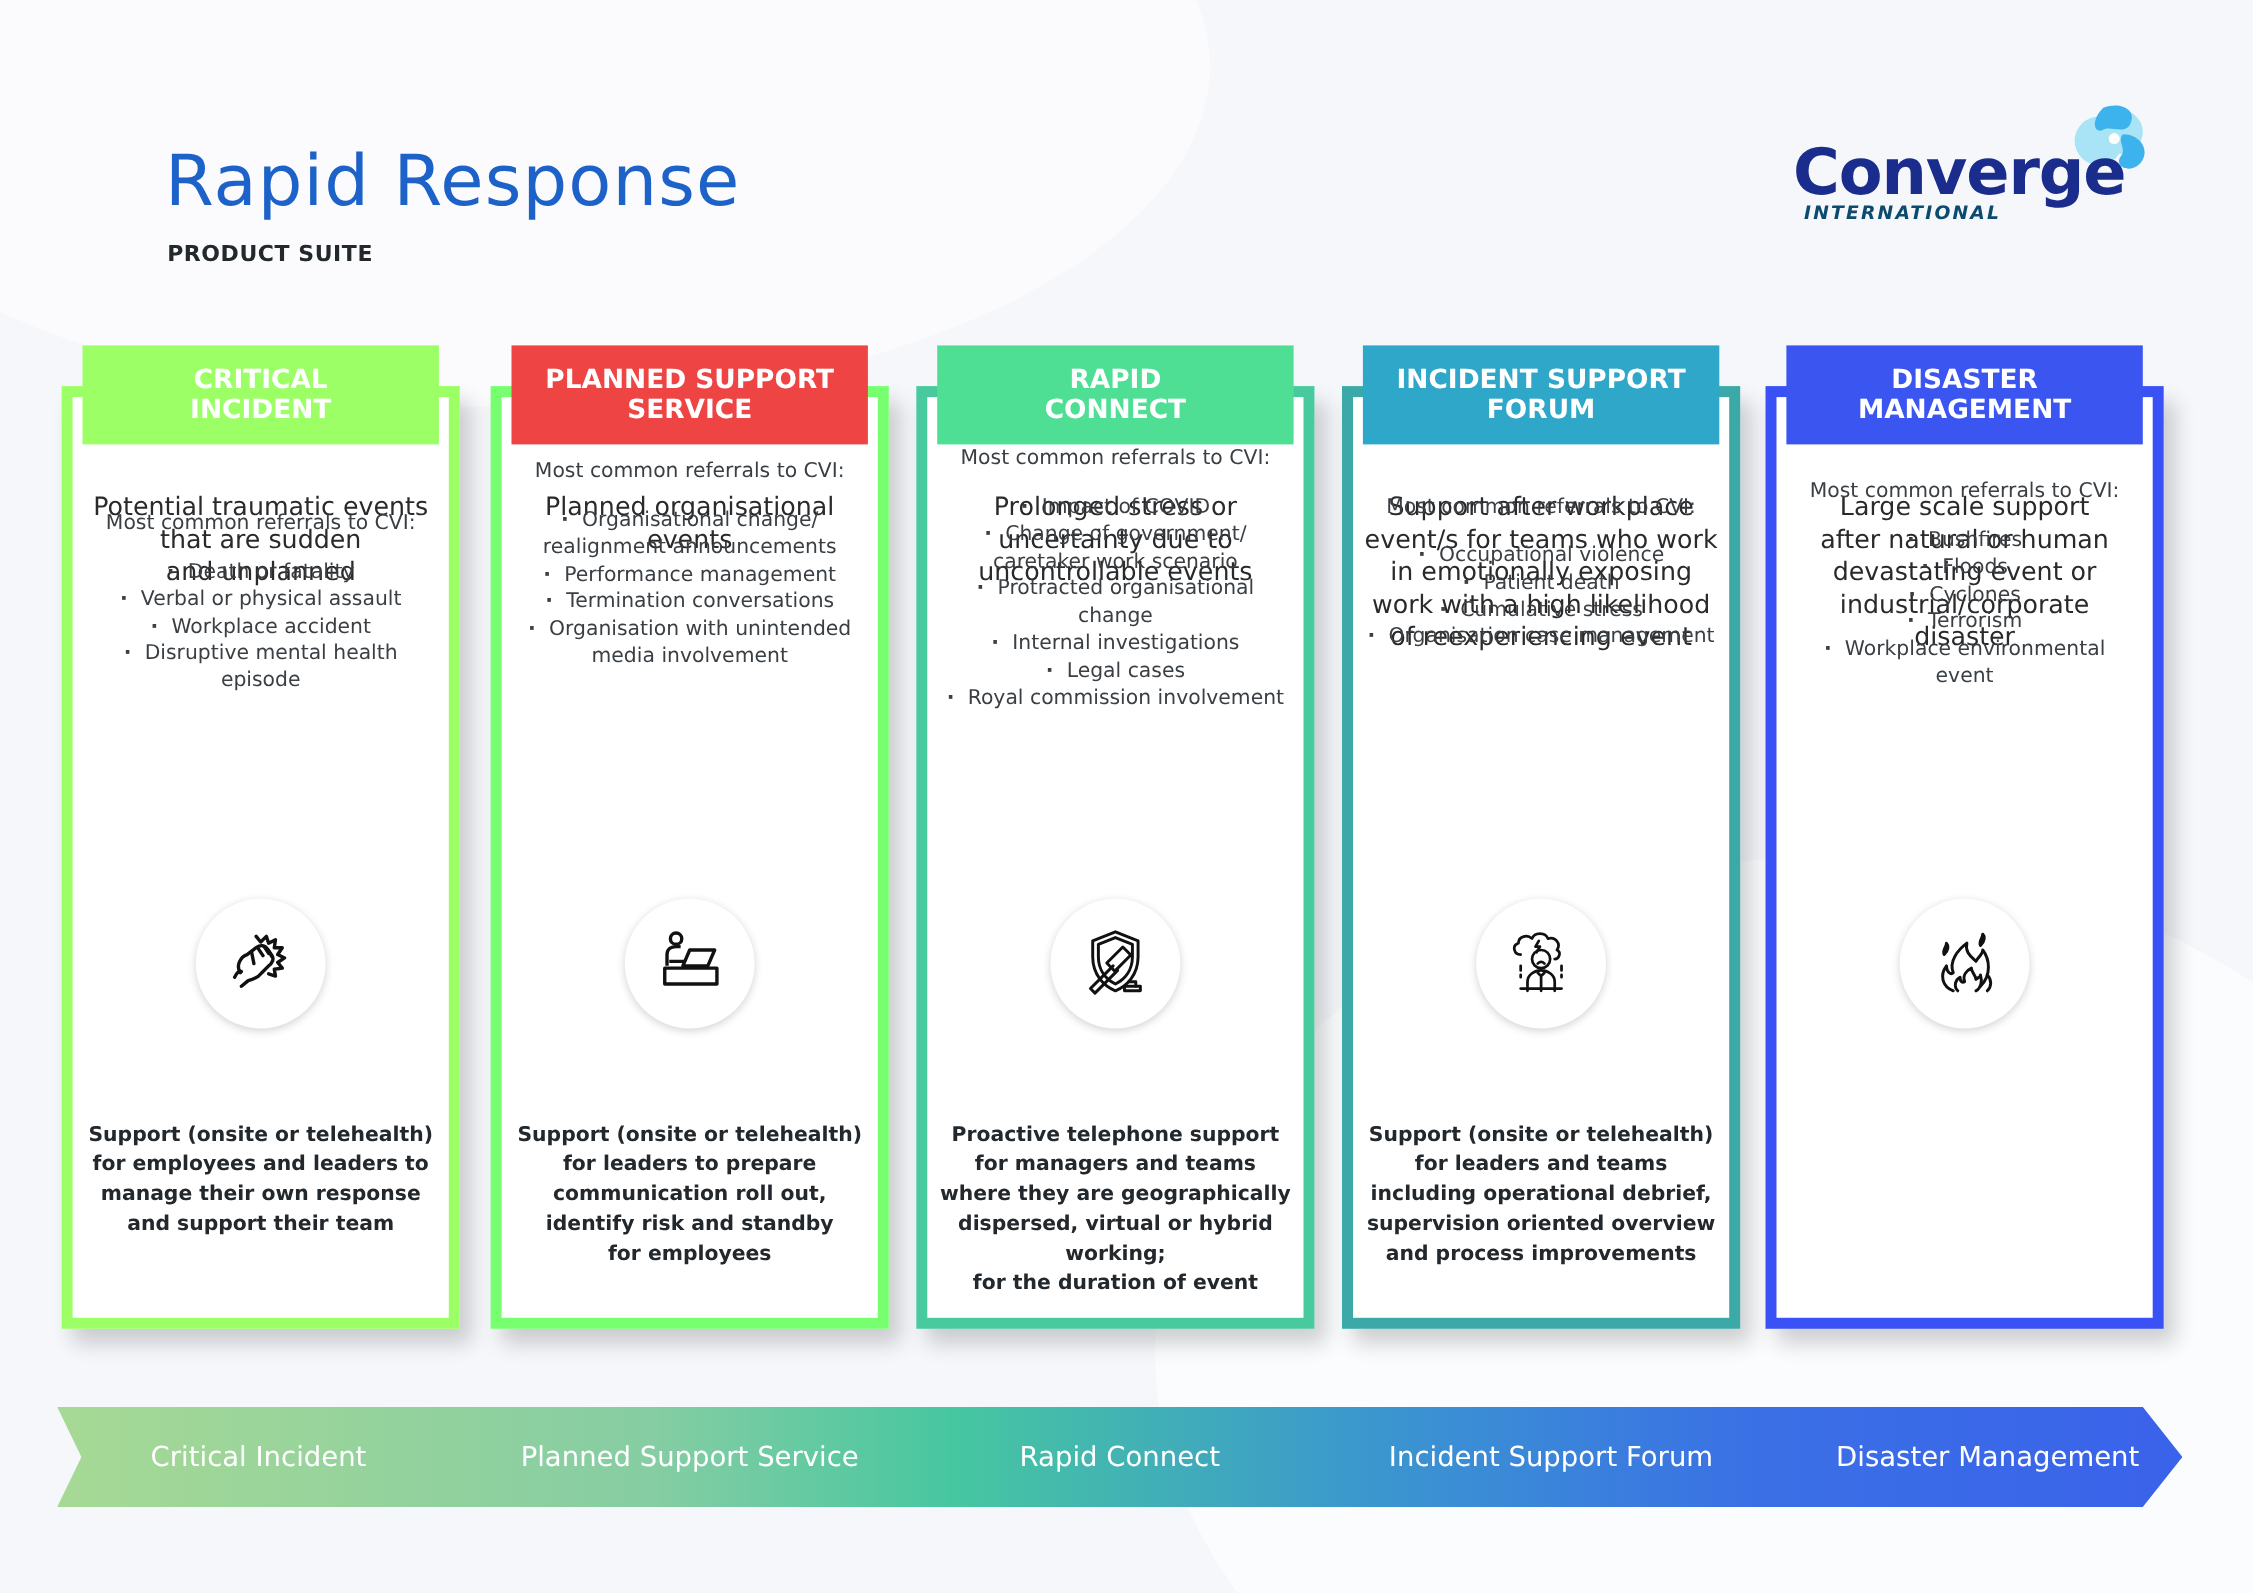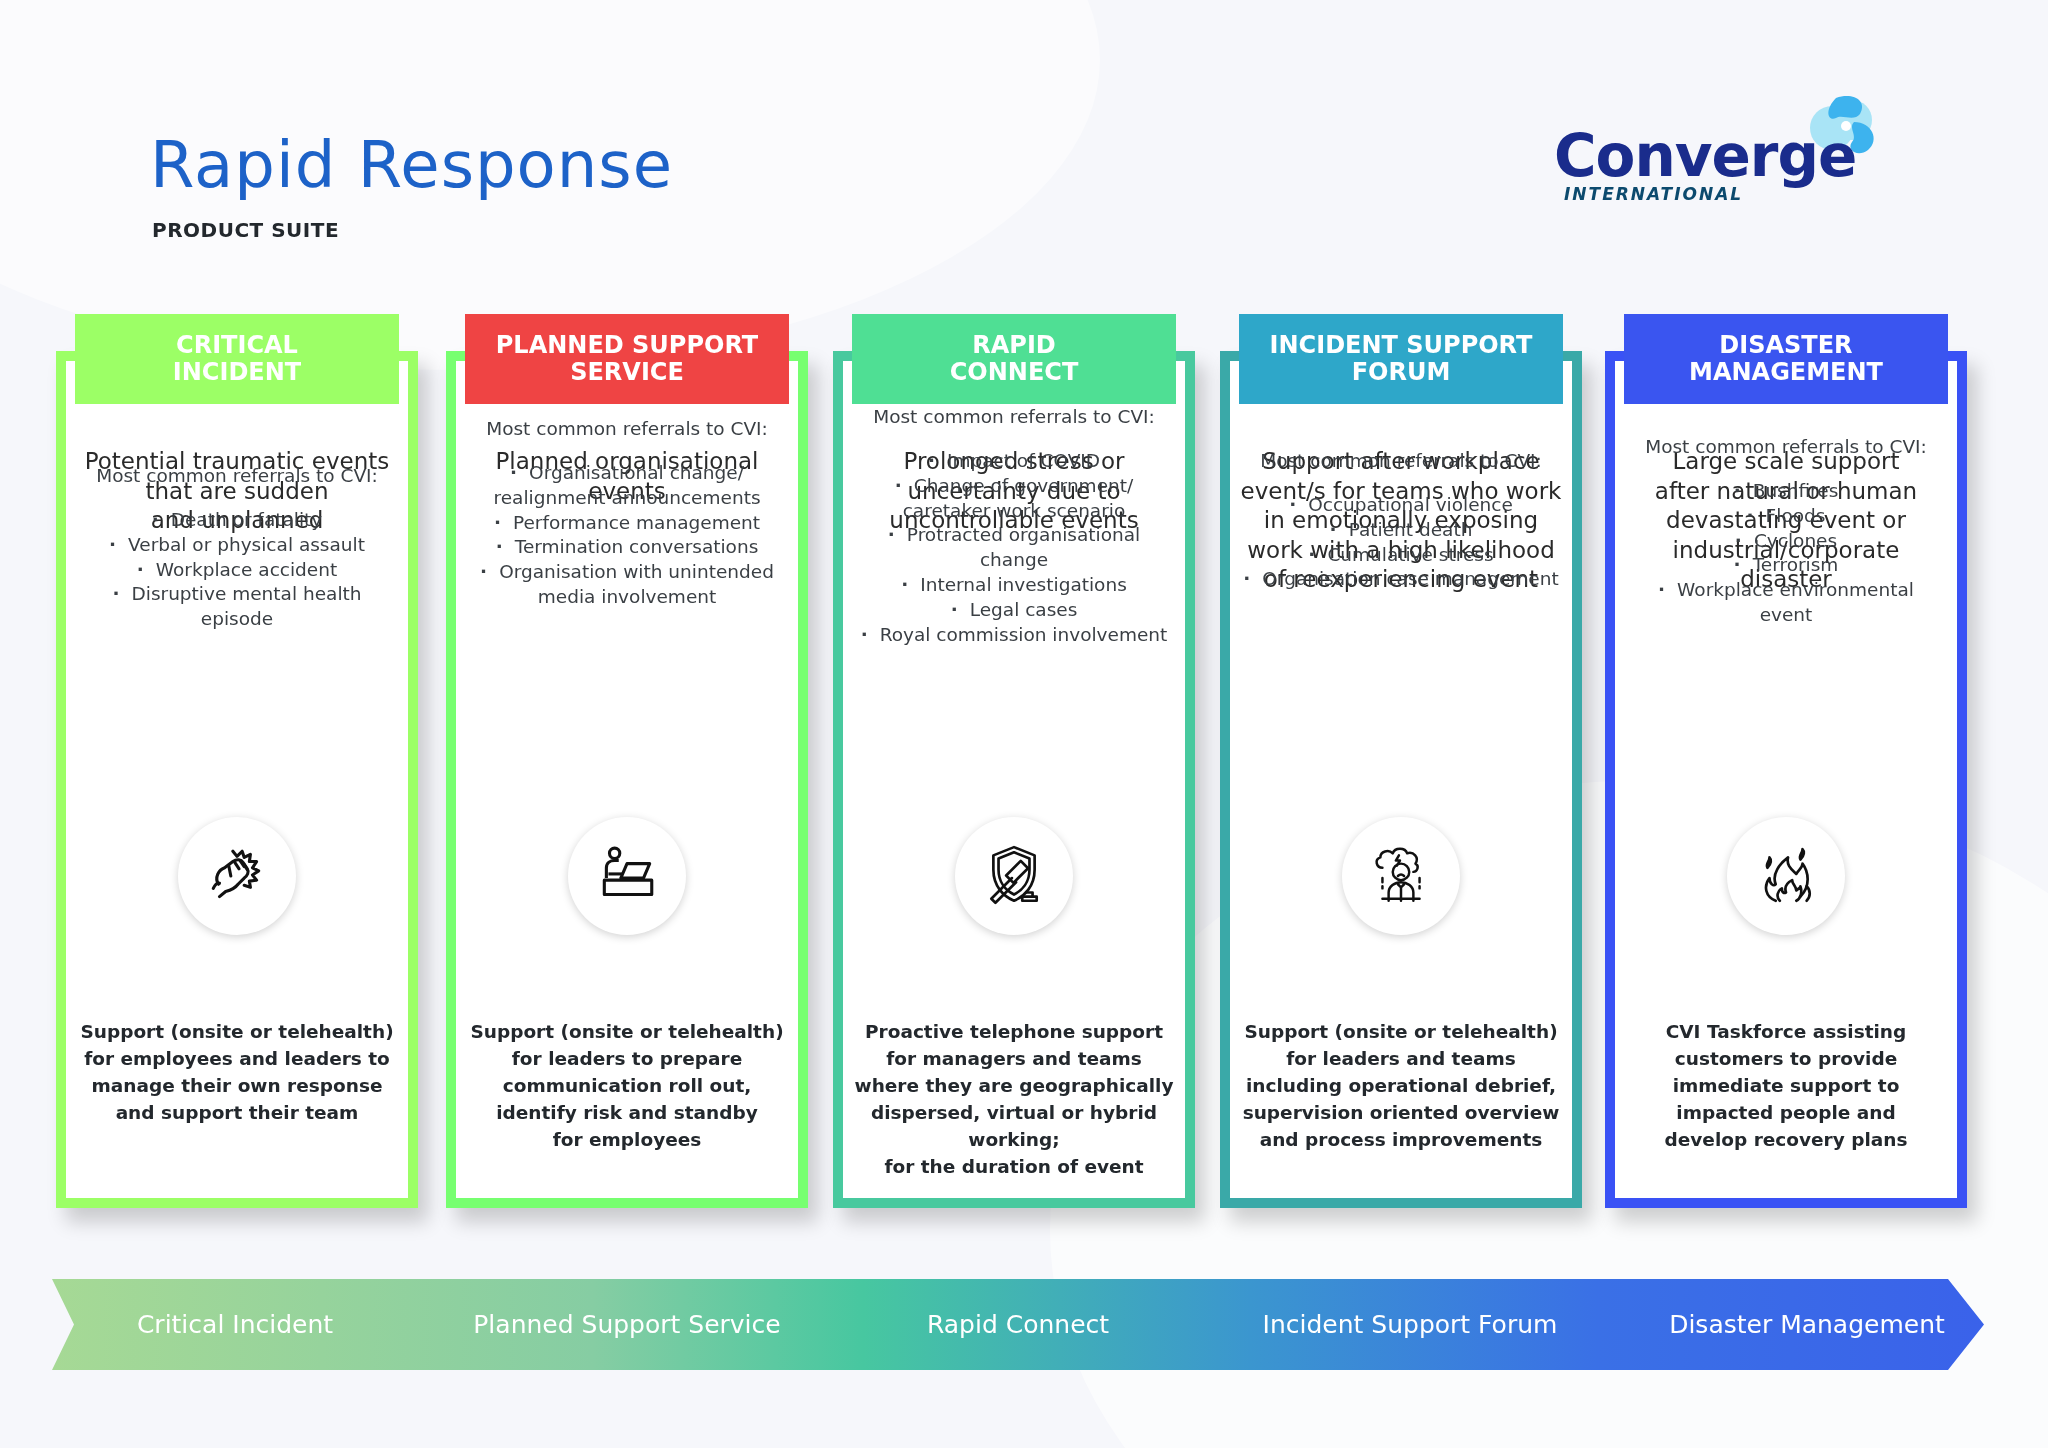--- a/index.html
+++ b/index.html
@@ -16,21 +16,21 @@
   .title {
     position: absolute; left: 150px; top: 128px;
     font-family: "DejaVu Sans", sans-serif; font-size: 64px; color: #1d62c8;
     letter-spacing: 1px; font-weight: normal;
   }
   .subtitle {
     position: absolute; left: 152px; top: 218px;
     font-family: "DejaVu Sans", sans-serif; font-size: 20px; font-weight: bold; color: #23282d;
     letter-spacing: 0.5px;
   }
-  .logo { position: absolute; left: 1544px; top: 92px; width: 340px; height: 120px; }
+  .logo { position: absolute; left: 1620px; top: 92px; width: 340px; height: 120px; }
   .logo-word {
     position: absolute; left: 10px; top: 30px;
     font-family: "DejaVu Sans", sans-serif; font-weight: bold; font-size: 58px; color: #1a2c8c;
     letter-spacing: -1px;
   }
   .logo-sub {
     position: absolute; left: 20px; top: 92px;
     font-family: "DejaVu Sans", sans-serif; font-weight: bold; font-size: 17px; color: #0c4a6e;
     letter-spacing: 2px;
     font-style: italic;
@@ -257,25 +257,20 @@
       </div>
       <div class="icon-circle">
         <svg viewBox="0 0 64 64" fill="none" stroke="#111" stroke-width="2.6" stroke-linecap="round" stroke-linejoin="round">
           <path d="M22 56 c-10 -4 -12 -14 -6 -22 c0 6 4 8 6 6 c-4 -10 4 -20 12 -26 c-2 8 4 12 8 16 c2 -4 6 -6 6 -10 c6 8 8 22 -2 32"></path>
           <path d="M26 56 c-4 -4 -2 -10 2 -12 c0 4 2 5 4 4 c-2 -6 2 -10 6 -12 c0 4 4 6 4 10 c2 -2 4 -2 4 -4 c2 6 0 12 -4 14"></path>
           <path d="M14 24 c-2 -4 2 -6 2 -10 c2 2 2 6 -2 10 z"></path>
           <path d="M46 16 c-2 -4 2 -6 2 -10 c2 2 2 6 -2 10 z"></path>
           <path d="M52 56 c4 -4 4 -10 0 -14"></path>
         </svg>
       </div>
-      <div class="card-support">CVI Taskforce assisting
-customers to provide
-immediate support to
-impacted people and
-develop recovery plans</div>
     </div>
   </div>
 
 <div class="arrow-bar">
   <svg width="1932" height="91" viewBox="0 0 1932 91">
     <defs>
       <linearGradient id="arrowGrad" x1="0" y1="0" x2="1" y2="0">
         <stop offset="0" stop-color="#a6d995"></stop>
         <stop offset="0.28" stop-color="#86cda3"></stop>
         <stop offset="0.42" stop-color="#47c7a0"></stop>

